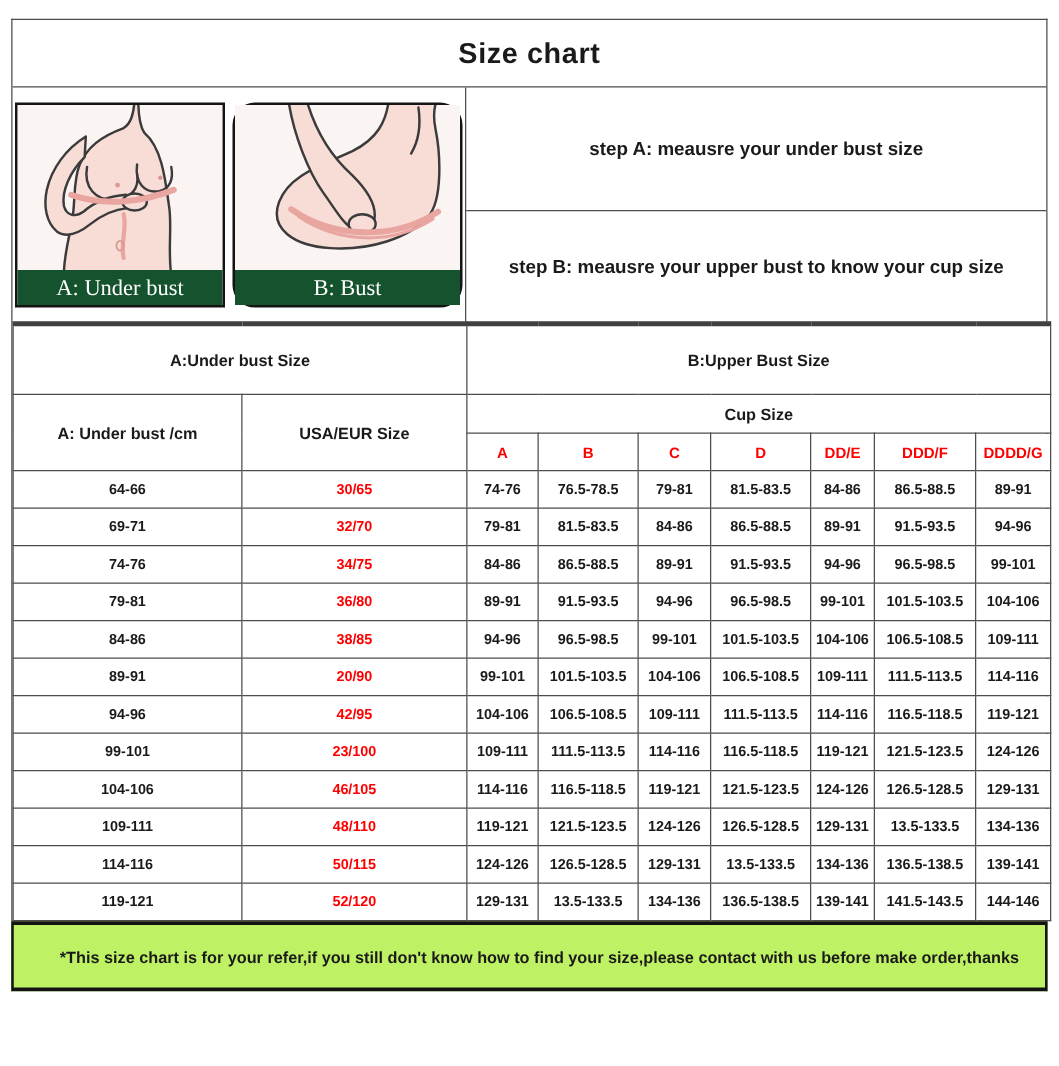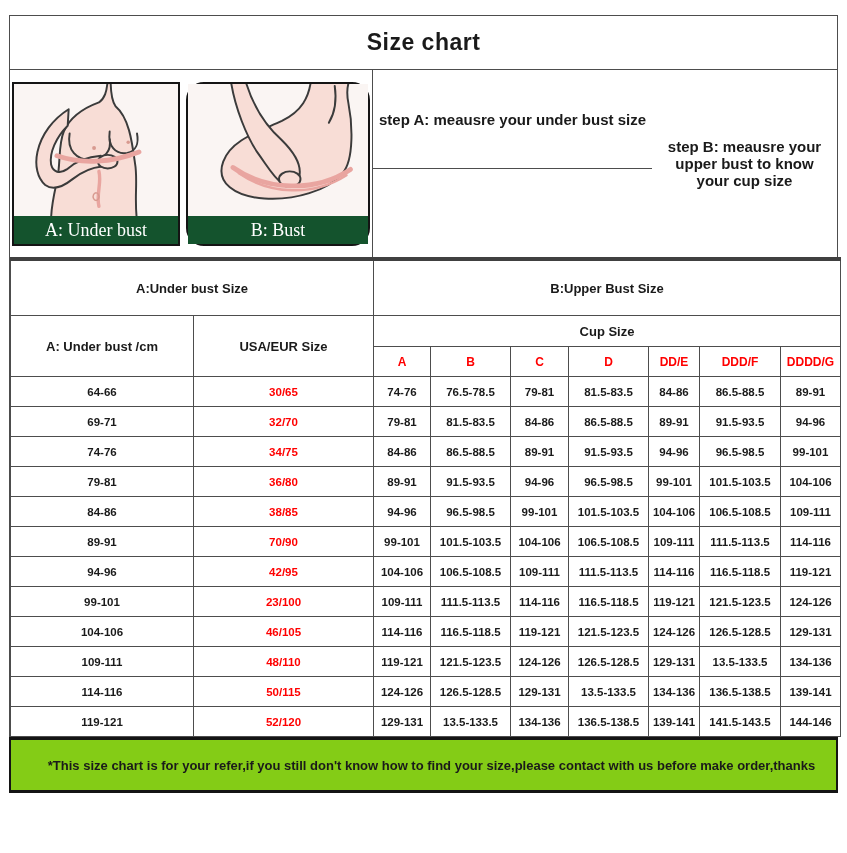--- a/index.html
+++ b/index.html
@@ -53,21 +53,21 @@
   .figure-b { width: 184px; border-radius: 18px; }
   .figure-img { flex: 1; overflow: hidden; }
   .figure-label {
     height: 28px;
     background: #14532d;
     color: #fff;
     font-family: "Liberation Serif", serif;
     font-size: 18px;
     display: flex; align-items: center; justify-content: center;
   }
-  .steps-cell { flex: 1; display: flex; flex-direction: row; }
+  .steps-cell { flex: 1; display: flex; flex-direction: column; }
   .step-row {
     display: flex; align-items: center; justify-content: center;
     font-size: 15px; font-weight: bold;
     text-align: center;
     padding: 0 6px;
   }
   .step-a { height: 98px; border-bottom: 1px solid #4d4d4d; }
   .step-b { flex: 1; }
   table.size-table {
     width: 100%;
@@ -93,21 +93,21 @@
   .red { color: var(--accent, #ff0000); }
   .footer-row {
     border: 3px solid #141414;
     border-left-width: 2px;
     border-right-width: 2px;
     margin: 0 -1px;
     height: 50px;
     display: flex; align-items: center; justify-content: center;
     font-size: 13px; font-weight: bold;
     text-align: center;
-    background: #84cc16;
+    background: #bef264;
     padding-left: 16px;
   }
   svg .outline { fill: #f8ddd6; stroke: #3b3b3b; stroke-width: 2; stroke-linejoin: round; }
   svg .line-only { fill: none; stroke: #3b3b3b; stroke-width: 2; stroke-linecap: round; }
   svg .tape { fill: none; stroke: #e9a5a0; stroke-linecap: round; }
 </style>
 </head>
 <body>
 
 <div class="chart-wrap">
@@ -242,21 +242,21 @@
           <td>94-96</td>
           <td>96.5-98.5</td>
           <td>99-101</td>
           <td>101.5-103.5</td>
           <td>104-106</td>
           <td>106.5-108.5</td>
           <td>109-111</td>
         </tr>
         <tr>
           <td>89-91</td>
-          <td class="red">70/90</td>
+          <td class="red">20/90</td>
           <td>99-101</td>
           <td>101.5-103.5</td>
           <td>104-106</td>
           <td>106.5-108.5</td>
           <td>109-111</td>
           <td>111.5-113.5</td>
           <td>114-116</td>
         </tr>
         <tr>
           <td>94-96</td>

